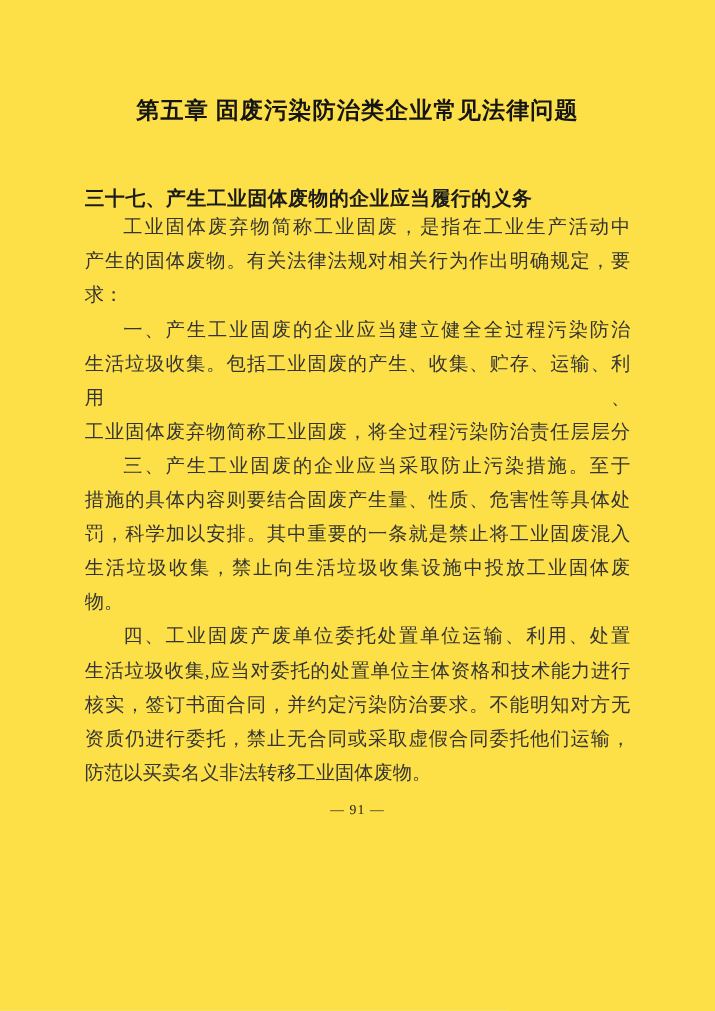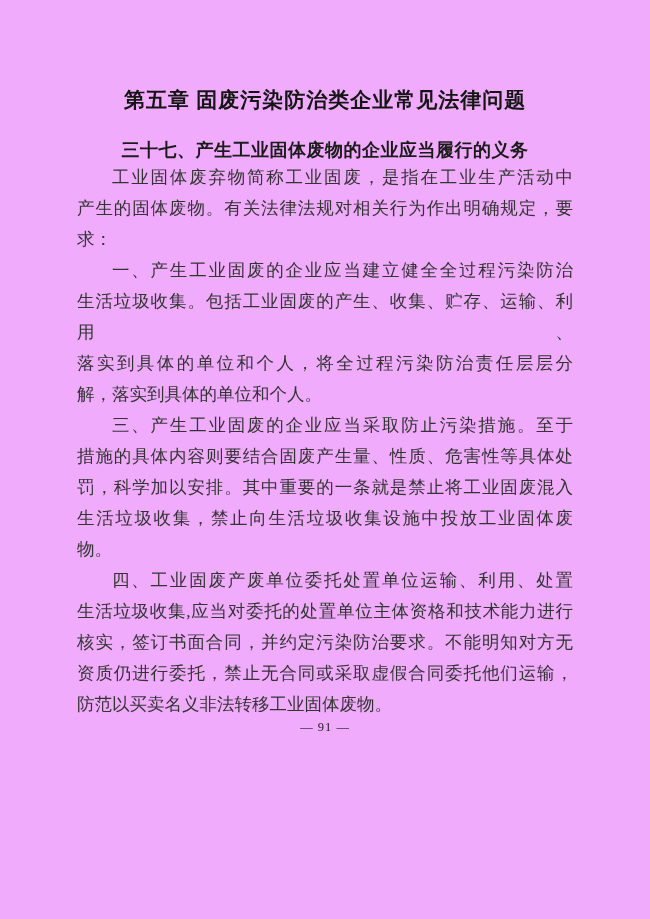--- a/index.html
+++ b/index.html
@@ -5,41 +5,40 @@
   html, body {
     margin: 0;
     padding: 0;
     background: #ffffff;
   }
   .page {
     position: relative;
     width: 650px;
     height: 919px;
     margin: 0 auto;
-    background: #f0abfc;
+    background: #fde047;
     box-sizing: border-box;
     padding: 88px 77px 0 77px;
     overflow: hidden;
     font-family: "Liberation Serif", serif;
     color: #333333;
   }
   .chapter-title {
     margin: 0;
     text-align: center;
     font-family: "Liberation Serif", serif;
     font-size: 21px;
     line-height: 25px;
     font-weight: bold;
     letter-spacing: 1px;
     color: #151515;
   }
   .section-heading {
-    margin: 27px 0 0 0;
-    text-align: center;
-    font-family: Liberation Mono, monospace;
+    margin: 56px 0 0 0;
+    font-family: Liberation Serif, serif;
     font-size: 18px;
     line-height: 22px;
     font-weight: bold;
     letter-spacing: 0.5px;
     color: #1b1b1b;
   }
   .body-text {
     margin-top: 0;
     font-size: 17.5px;
     line-height: 31px;
@@ -52,20 +51,21 @@
     text-align: justify;
     text-align-last: left;
   }
   .line.fill {
     text-align-last: justify;
   }
   .line.first {
     text-indent: 2em;
   }
   .page-number {
+    margin-top: 11px;
     text-align: center;
     font-family: "Liberation Serif", serif;
     font-size: 12.5px;
     letter-spacing: 1px;
     color: #222222;
   }
 </style>
 </head>
 <body>
 
@@ -79,22 +79,21 @@
 
     <div class="para">
       <div class="line first fill">工业固体废弃物简称工业固废，是指在工业生产活动中</div>
       <div class="line fill">产生的固体废物。有关法律法规对相关行为作出明确规定，要</div>
       <div class="line">求：</div>
     </div>
 
     <div class="para">
       <div class="line first fill">一、产生工业固废的企业应当建立健全全过程污染防治</div>
       <div class="line fill">生活垃圾收集。包括工业固废的产生、收集、贮存、运输、利用、</div>
-      <div class="line fill">落实到具体的单位和个人，将全过程污染防治责任层层分</div>
-      <div class="line">解，落实到具体的单位和个人。</div>
+      <div class="line fill">工业固体废弃物简称工业固废，将全过程污染防治责任层层分</div>
     </div>
 
 
     <div class="para">
       <div class="line first fill">三、产生工业固废的企业应当采取防止污染措施。至于</div>
       <div class="line fill">措施的具体内容则要结合固废产生量、性质、危害性等具体处</div>
       <div class="line fill">罚，科学加以安排。其中重要的一条就是禁止将工业固废混入</div>
       <div class="line fill">生活垃圾收集，禁止向生活垃圾收集设施中投放工业固体废</div>
       <div class="line">物。</div>
     </div>

